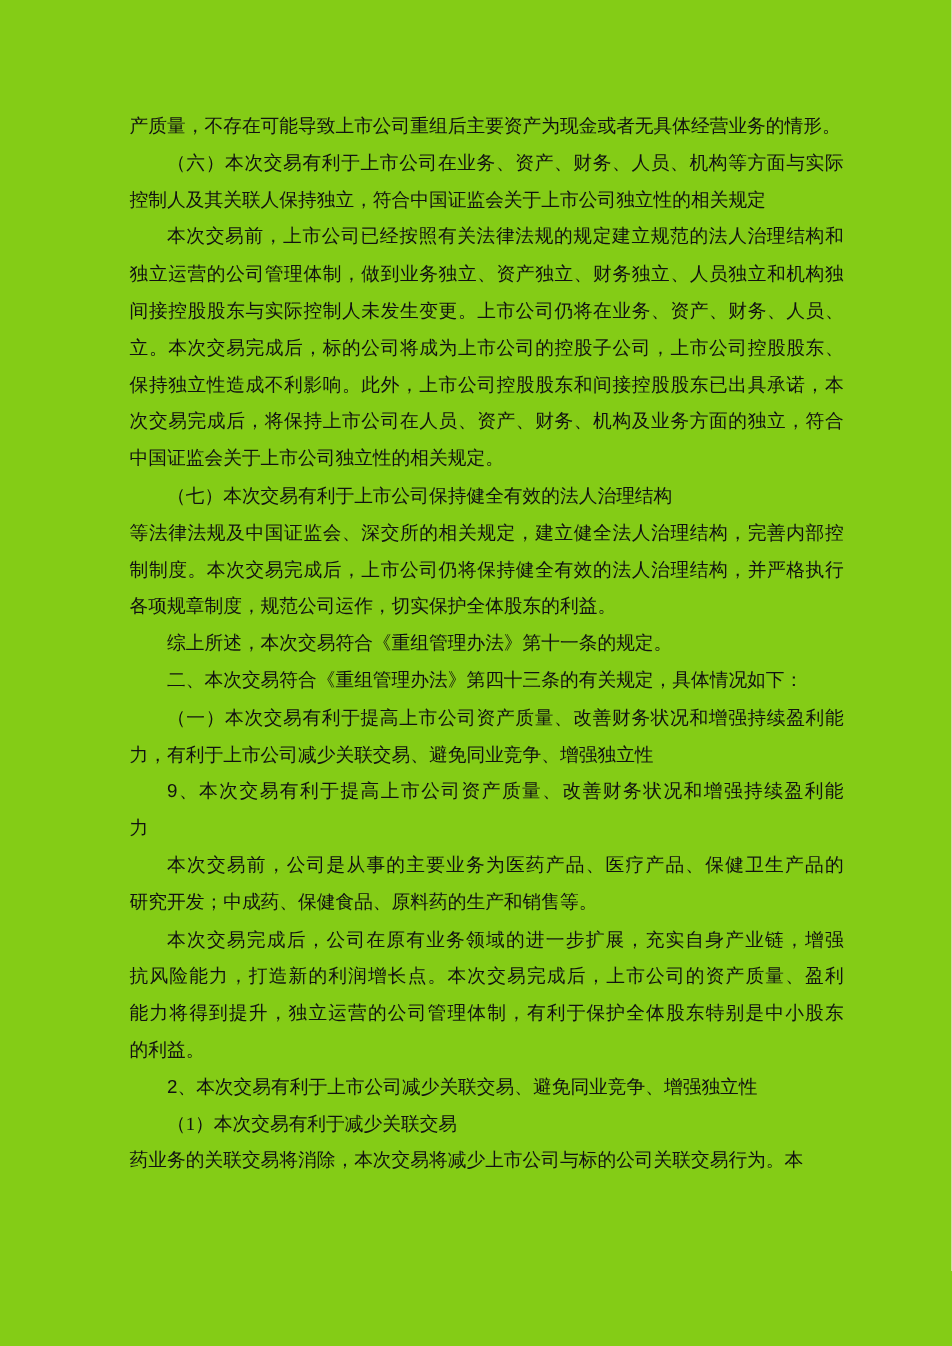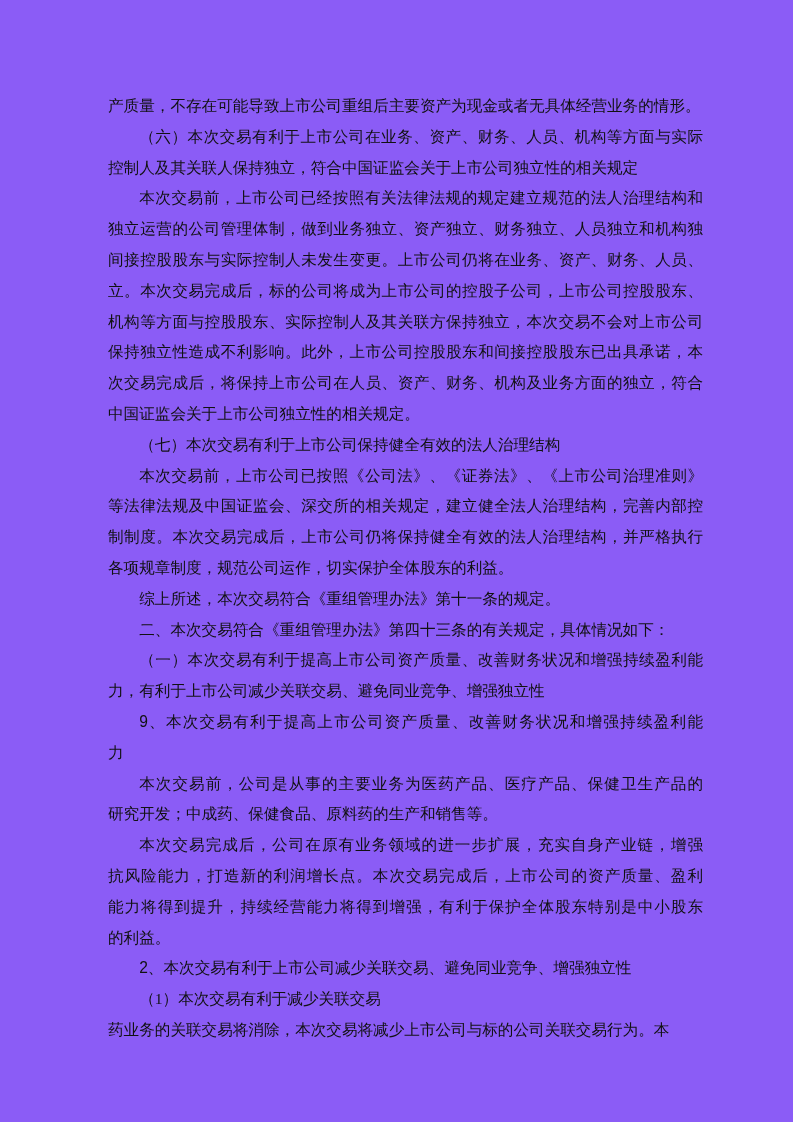--- a/index.html
+++ b/index.html
@@ -4,21 +4,21 @@
 <style>
   html, body {
     margin: 0;
     padding: 0;
     background: #ffffff;
   }
   .page {
     position: relative;
     width: 793px;
     height: 1122px;
-    background: #8b5cf6;
+    background: #84cc16;
     overflow: hidden;
   }
   .doc {
     position: absolute;
     left: 108px;
     top: 91px;
     width: 595px;
   }
   .line {
     font-family: "Liberation Serif", "DejaVu Serif", serif;
@@ -44,38 +44,36 @@
 
 <div class="page">
   <div class="doc">
       <div class="line para-end">产质量，不存在可能导致上市公司重组后主要资产为现金或者无具体经营业务的情形。</div>
       <div class="line bold indent">（六）本次交易有利于上市公司在业务、资产、财务、人员、机构等方面与实际</div>
       <div class="line bold para-end">控制人及其关联人保持独立，符合中国证监会关于上市公司独立性的相关规定</div>
       <div class="line indent">本次交易前，上市公司已经按照有关法律法规的规定建立规范的法人治理结构和</div>
       <div class="line">独立运营的公司管理体制，做到业务独立、资产独立、财务独立、人员独立和机构独</div>
       <div class="line">间接控股股东与实际控制人未发生变更。上市公司仍将在业务、资产、财务、人员、</div>
       <div class="line">立。本次交易完成后，标的公司将成为上市公司的控股子公司，上市公司控股股东、</div>
-      <div class="line">机构等方面与控股股东、实际控制人及其关联方保持独立，本次交易不会对上市公司</div>
       <div class="line">保持独立性造成不利影响。此外，上市公司控股股东和间接控股股东已出具承诺，本</div>
       <div class="line">次交易完成后，将保持上市公司在人员、资产、财务、机构及业务方面的独立，符合</div>
       <div class="line para-end">中国证监会关于上市公司独立性的相关规定。</div>
       <div class="line bold indent para-end">（七）本次交易有利于上市公司保持健全有效的法人治理结构</div>
-      <div class="line indent">本次交易前，上市公司已按照《公司法》、《证券法》、《上市公司治理准则》</div>
       <div class="line">等法律法规及中国证监会、深交所的相关规定，建立健全法人治理结构，完善内部控</div>
       <div class="line">制制度。本次交易完成后，上市公司仍将保持健全有效的法人治理结构，并严格执行</div>
       <div class="line para-end">各项规章制度，规范公司运作，切实保护全体股东的利益。</div>
       <div class="line indent para-end">综上所述，本次交易符合《重组管理办法》第十一条的规定。</div>
       <div class="line bold indent para-end">二、本次交易符合《重组管理办法》第四十三条的有关规定，具体情况如下：</div>
       <div class="line bold indent">（一）本次交易有利于提高上市公司资产质量、改善财务状况和增强持续盈利能</div>
       <div class="line bold para-end">力，有利于上市公司减少关联交易、避免同业竞争、增强独立性</div>
       <div class="line bold indent">9、本次交易有利于提高上市公司资产质量、改善财务状况和增强持续盈利能</div>
       <div class="line bold para-end">力</div>
       <div class="line indent">本次交易前，公司是从事的主要业务为医药产品、医疗产品、保健卫生产品的</div>
       <div class="line para-end">研究开发；中成药、保健食品、原料药的生产和销售等。</div>
       <div class="line indent">本次交易完成后，公司在原有业务领域的进一步扩展，充实自身产业链，增强</div>
       <div class="line">抗风险能力，打造新的利润增长点。本次交易完成后，上市公司的资产质量、盈利</div>
-      <div class="line">能力将得到提升，持续经营能力将得到增强，有利于保护全体股东特别是中小股东</div>
+      <div class="line">能力将得到提升，独立运营的公司管理体制，有利于保护全体股东特别是中小股东</div>
       <div class="line para-end">的利益。</div>
       <div class="line bold indent para-end">2、本次交易有利于上市公司减少关联交易、避免同业竞争、增强独立性</div>
       <div class="line indent para-end">（1）本次交易有利于减少关联交易</div>
       <div class="line para-end">药业务的关联交易将消除，本次交易将减少上市公司与标的公司关联交易行为。本</div>
     </div>
 </div>
 
 </body></html>

